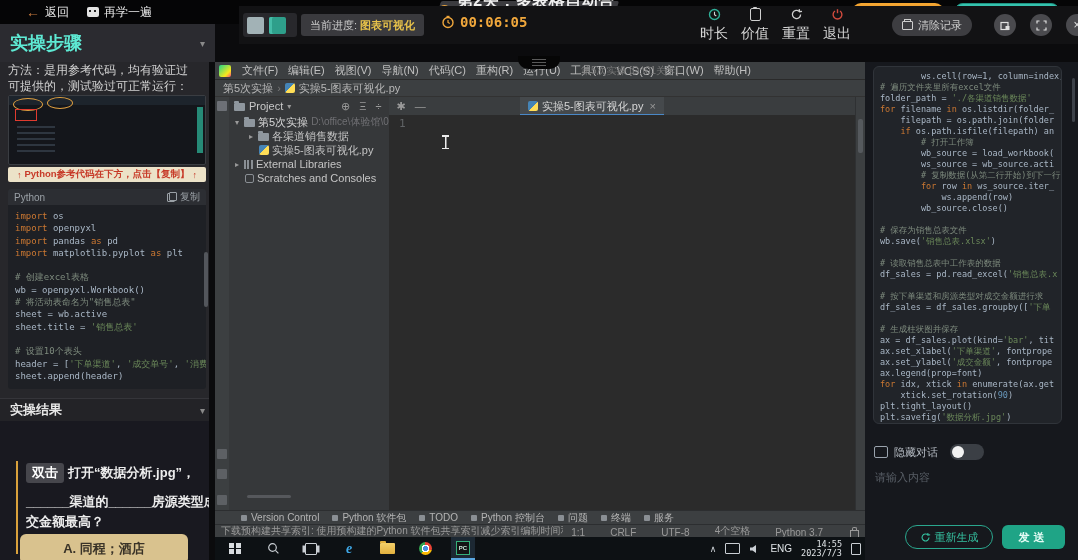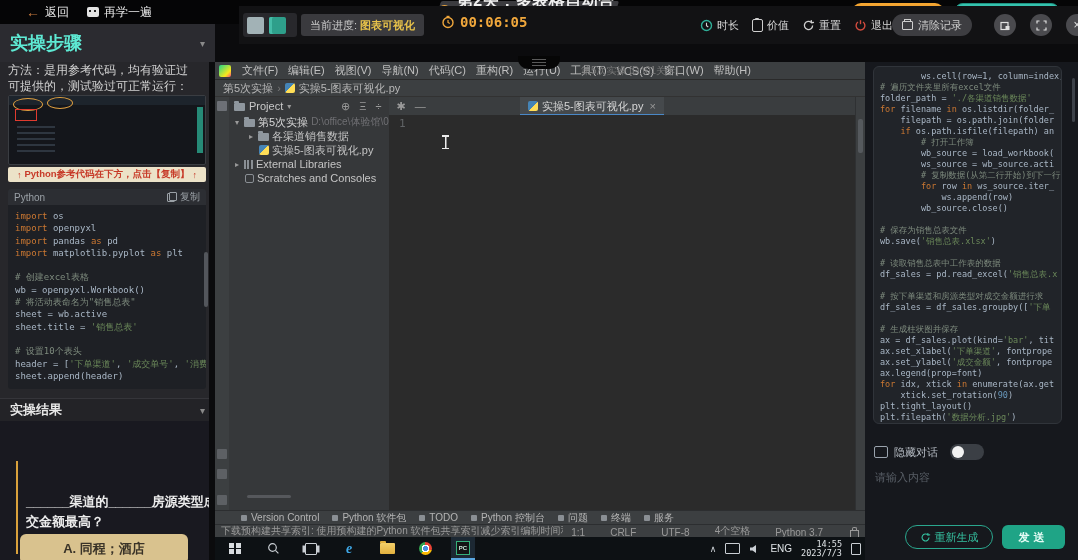--- a/index.html
+++ b/index.html
@@ -31,21 +31,21 @@
   .prog-box{position:absolute;left:4px;top:7px;width:54px;height:24px;background:#28282c;border-radius:3px;
     display:flex;align-items:center;gap:5px;padding:0 4px;box-sizing:border-box;}
   .sq{width:17px;height:17px;border-radius:2px;}
   .sq1{background:#a2b2b6;} .sq2{background:#2e9f8b;box-shadow:inset 3px 0 0 #45bda8;}
   .prog-chip{position:absolute;left:62px;top:8px;height:22px;background:#3a3a3e;border-radius:3px;display:flex;align-items:center;
     gap:3px;padding:0 9px;font-size:11px;}
   .prog-label{color:#c9c9c9;} .prog-value{color:#e7c24a;font-weight:bold;}
   .timer{position:absolute;left:202px;top:8px;display:flex;align-items:center;gap:5px;color:#f0a73c;font-size:14px;
     font-weight:bold;font-family:"DejaVu Sans Mono",monospace;}
   .meta-items{position:absolute;left:461px;top:0;height:38px;display:flex;align-items:center;gap:13px;}
-  .meta-item{display:flex;align-items:center;gap:4px;color:#d6d6d6;font-size:11px;}
+  .meta-item{display:flex;align-items:center;gap:4px;color:#d6d6d6;font-size:14px;flex-direction:column;}
   .clip-ico{width:9px;height:11px;border:1px solid #cfcfcf;border-radius:2px;position:relative;}
   .clip-ico::before{content:'';position:absolute;top:-2px;left:2px;width:4px;height:2px;background:#cfcfcf;border-radius:1px;}
   .clear-chip{position:absolute;left:653px;top:8px;height:22px;padding:0 10px;border-radius:11px;background:#3d3d41;
     display:flex;align-items:center;gap:5px;color:#cfcfcf;font-size:11px;}
   .box-ico{width:9px;height:7px;border:1px solid #cfcfcf;border-radius:1px;position:relative;}
   .box-ico::before{content:'';position:absolute;top:-3px;left:1px;width:5px;height:2px;border:1px solid #cfcfcf;border-bottom:none;}
   .winbtn{position:absolute;top:8px;width:22px;height:22px;border-radius:50%;background:#4a4a4e;color:#e0e0e0;
     display:flex;align-items:center;justify-content:center;font-size:12px;}
   
   .sidebar{position:absolute;left:0;top:62px;width:209px;height:498px;background:#27272b;overflow:hidden;}
@@ -318,20 +318,23 @@
         <div class="cl"><span class="p">header = [</span><span class="s">'下单渠道'</span><span class="p">, </span><span class="s">'成交单号'</span><span class="p">, </span><span class="s">'消费</span></div>
         <div class="cl"><span class="p">sheet.append(header)</span></div>
       </div>
     <div class="sb-scroll"></div>
     <div class="result-header">
       <span class="result-title">实操结果</span>
       <span class="chev">▾</span>
     </div>
     <div class="quiz">
       <span class="q-bar"></span>
+      <div class="quiz-line" style="top:42px">
+        <span class="q-chip">双击</span><span>打开“数据分析.jpg”，</span>
+      </div>
       <div class="quiz-line" style="top:72px">______渠道的______房源类型成</div>
       <div class="quiz-line" style="top:92px">交金额最高？</div>
       <div class="option">A. 同程；酒店</div>
     </div>
   </div>
 
   <div class="pycharm">
     <div class="notch">
         <span class="notch-lines"></span>
       </div>
@@ -524,21 +527,21 @@
         <div class="cl"><span class="p">df_sales = df_sales.groupby([</span><span class="s">'下单</span></div>
         <div class="cl">&nbsp;</div>
         <div class="cl"><span class="c"># 生成柱状图并保存</span></div>
         <div class="cl"><span class="p">ax = df_sales.plot(kind=</span><span class="s">'bar'</span><span class="p">, tit</span></div>
         <div class="cl"><span class="p">ax.set_xlabel(</span><span class="s">'下单渠道'</span><span class="p">, fontprope</span></div>
         <div class="cl"><span class="p">ax.set_ylabel(</span><span class="s">'成交金额'</span><span class="p">, fontprope</span></div>
         <div class="cl"><span class="p">ax.legend(prop=font)</span></div>
         <div class="cl"><span class="k">for</span><span class="p"> idx, xtick </span><span class="k">in</span><span class="p"> enumerate(ax.get</span></div>
         <div class="cl"><span class="p">    xtick.set_rotation(</span><span class="n">90</span><span class="p">)</span></div>
         <div class="cl"><span class="p">plt.tight_layout()</span></div>
-        <div class="cl"><span class="p">plt.filepath(</span><span class="s">'数据分析.jpg'</span><span class="p">)</span></div>
+        <div class="cl"><span class="p">plt.savefig(</span><span class="s">'数据分析.jpg'</span><span class="p">)</span></div>
       </div>
     <span class="cardscroll"></span>
     <div class="hiderow">
       <span class="chat-ico"></span>
       <span class="hide-label">隐藏对话</span>
       <span class="toggle">
           <span class="knob"></span>
         </span>
     </div>
     <div class="placeholder">请输入内容</div>

